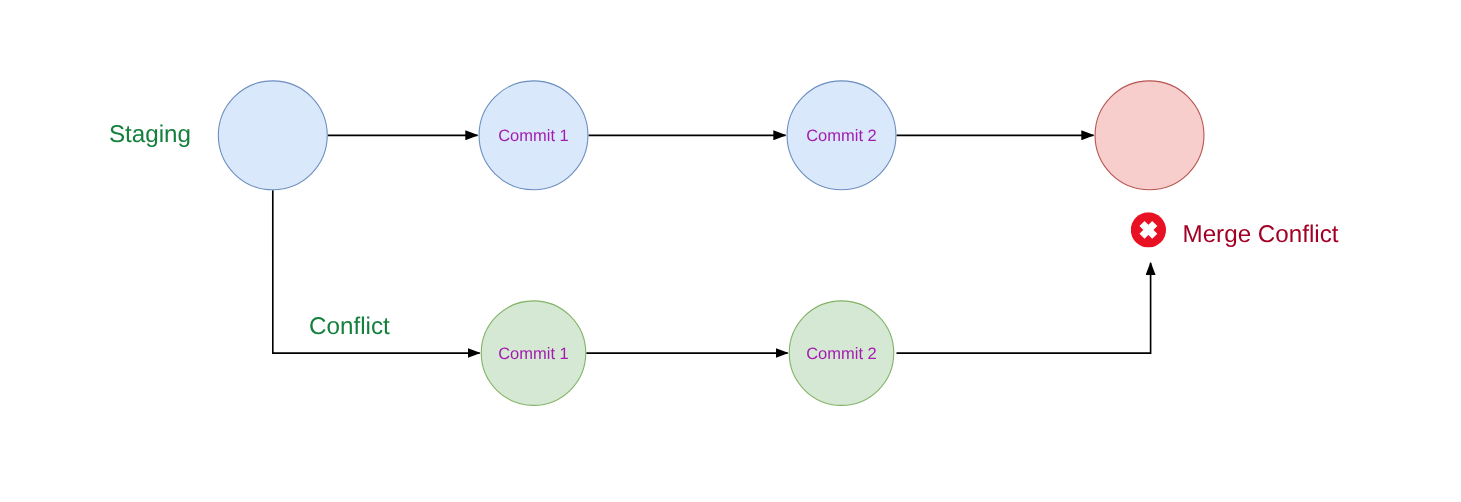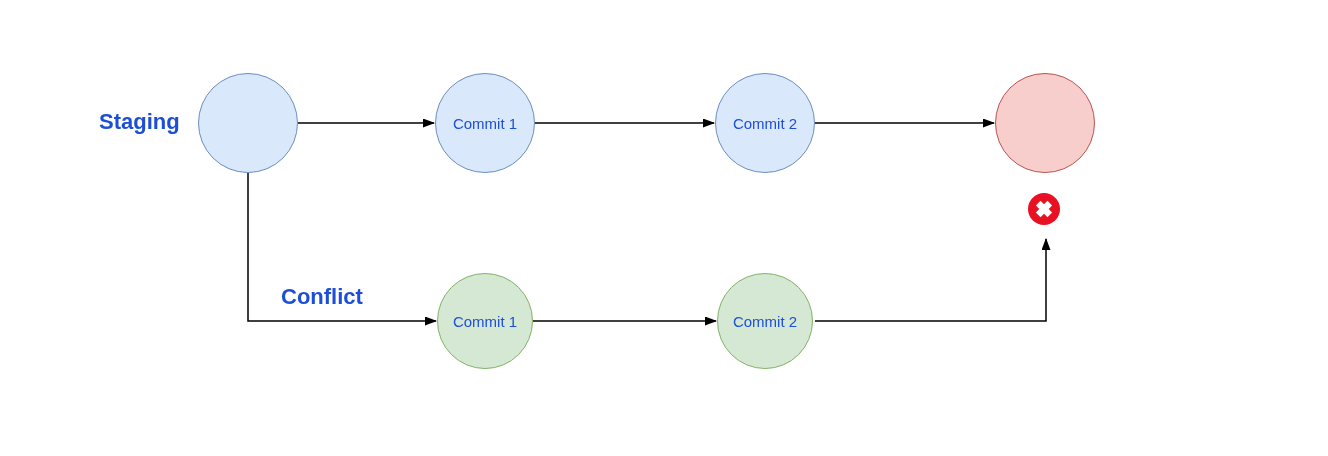--- a/index.html
+++ b/index.html
@@ -29,41 +29,40 @@
     fill: none;
   }
   .node {
     position: absolute;
     box-sizing: border-box;
     border-radius: 50%;
     display: flex;
     align-items: center;
     justify-content: center;
     font-size: 15px;
-    color: #1d4ed8;
+    color: #a21caf;
     text-align: center;
   }
   .node.blue   { background: #dae8fc; border: 1.5px solid #6c8ebf; }
   .node.green  { background: #d5e8d4; border: 1.5px solid #82b366; }
   .node.red    { background: #f8cecc; border: 1.5px solid #b85450; }
 
   .node-staging-start    { left: 198px;  top: 73px;  width: 100px; height: 100px; }
   .node-staging-commit-1 { left: 435px;  top: 73px;  width: 100px; height: 100px; }
   .node-staging-commit-2 { left: 715px;  top: 73px;  width: 100px; height: 100px; }
   .node-merge            { left: 995px;  top: 73px;  width: 100px; height: 100px; }
   .node-feature-commit-1 { left: 437px;  top: 273px; width: 96px;  height: 96px; }
   .node-feature-commit-2 { left: 717px;  top: 273px; width: 96px;  height: 96px; }
 
   .branch-label {
     position: absolute;
     font-size: 22px;
     line-height: 26px;
-    color: #1d4ed8;
+    color: #15803d;
     white-space: nowrap;
-    font-weight: bold;
   }
   .label-staging { left: 99px;  top: 109px; }
   .label-feature { left: 281px; top: 284px; }
 
   .error-icon {
     position: absolute;
     left: 1028px;
     top: 193px;
     width: 32px;
     height: 32px;
@@ -123,14 +122,15 @@
 
   <div class="branch-label label-staging">Staging</div>
 
   <div class="branch-label label-feature">Conflict</div>
 
   <svg class="error-icon" viewBox="0 0 32 32" xmlns="http://www.w3.org/2000/svg">
     <circle cx="16" cy="16" r="16" fill="#e81123"></circle>
     <path d="M10.2,10.2 L21.8,21.8 M21.8,10.2 L10.2,21.8" stroke="#ffffff" stroke-width="6.6" stroke-linecap="butt" fill="none"></path>
   </svg>
 
+  <div class="conflict-label">Merge Conflict</div>
 
 </div>
 
 </body></html>

